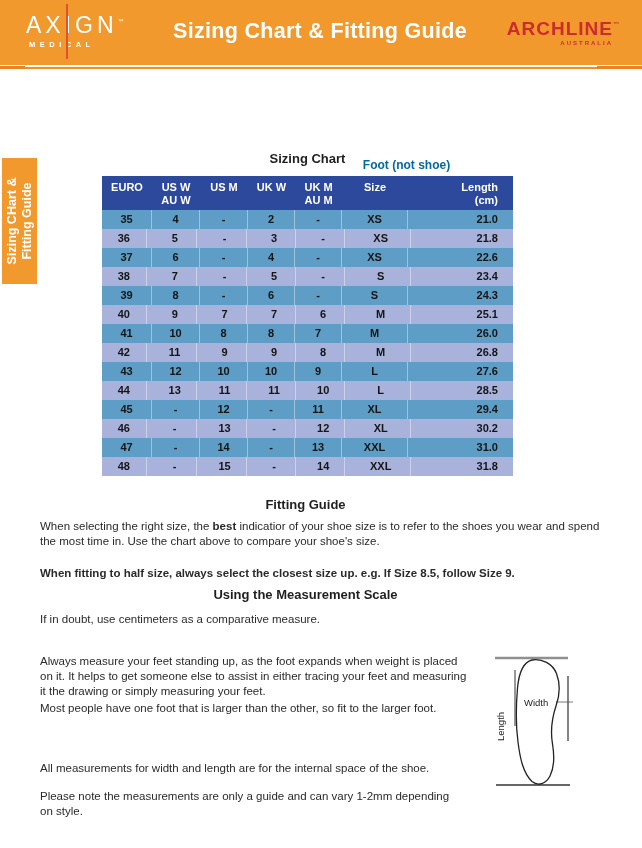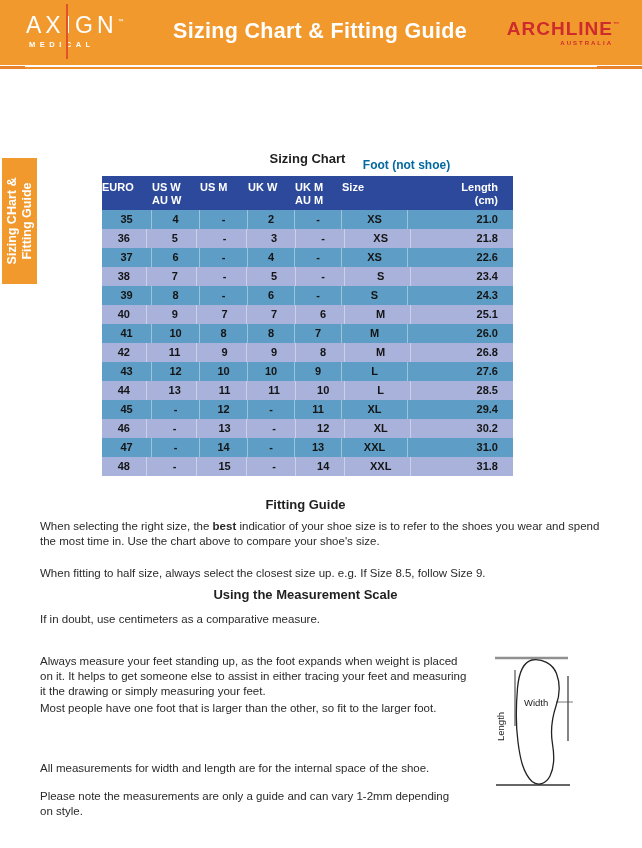--- a/index.html
+++ b/index.html
@@ -30,36 +30,36 @@
     color:#ffffff; font-weight:bold; font-size:12.5px; line-height:15px; }
   
   .chart-title { position:absolute; left:102px; top:151px; width:411px; text-align:center;
     font-size:13px; font-weight:bold; color:#1f1f1f; }
   .foot-note { position:absolute; left:300px; top:158px; width:213px; text-align:center;
     font-size:12px; font-weight:bold; color:#0369a1; }
   
   .sizing-table { position:absolute; left:102px; top:176px; width:411px; }
   .thead { display:flex; height:34px; background:#2C499B; }
   .hcell { color:#ffffff; font-weight:bold; font-size:11px; line-height:13px; padding-top:5px;
-    text-align:left; white-space:pre-line; box-sizing:border-box; }
+    text-align:center; white-space:pre-line; box-sizing:border-box; }
   .trow { display:flex; height:19px; background:#5E9DC5; }
   .trow.alt { background:#A8B2DB;gap:7px; }
   .tcell { font-weight:bold; font-size:11px; line-height:19px; text-align:center; color:#151515;
     border-right:1px solid rgba(255,255,255,0.4); box-sizing:border-box; }
   .tcell.c6 { border-right:none; }
   .c0{width:50px} .c1{width:48px} .c2{width:48px} .c3{width:47px} .c4{width:47px} .c5{width:66px} .c6{width:105px}
   .hcell.c6, .tcell.c6 { text-align:right; padding-right:15px; }
   
   .sec-heading { position:absolute; left:0; width:611px; text-align:center;
     font-size:13px; font-weight:bold; color:#1f1f1f; }
   .para { position:absolute; left:40px; width:592px; font-size:11.5px; line-height:15px;
     color:#2a2a2a; white-space:pre-line; }
   .h-fitting { top:497px; }
   .p1 { top:519px; }
-  .p2 { top:566px; }
+  .p2 { top:566px;font-weight:bold; }
   .h-measure { top:587px; }
   .p3 { top:612px; }
   .p4 { top:641px;margin-top:13px; }
   .p5 { top:701px; }
   .p6 { top:761px; }
   .p7 { top:789px; }
   
   .foot-diagram { position:absolute; left:488px; top:646px; width:104px; height:158px; }
 </style>
 </head>

